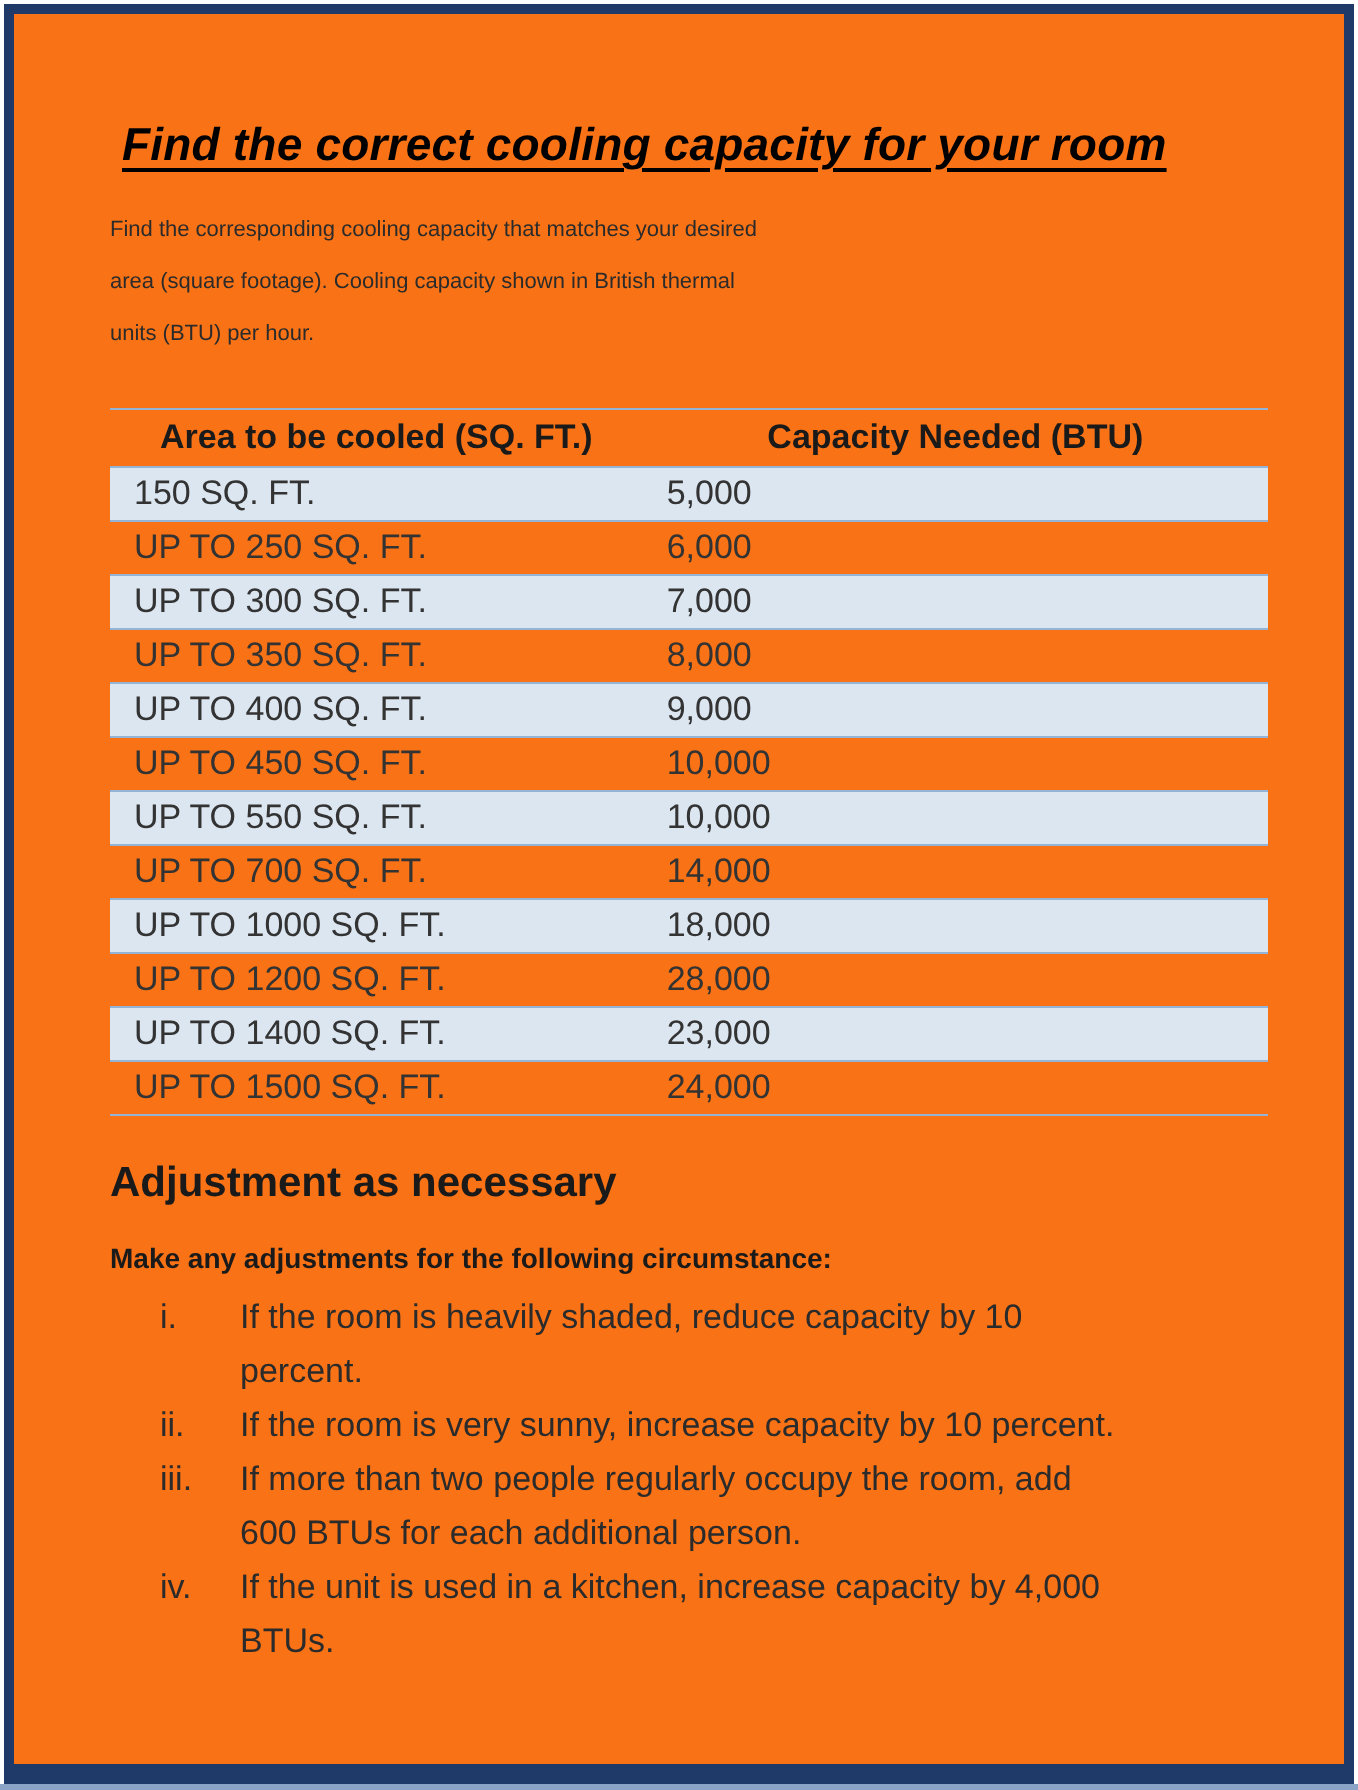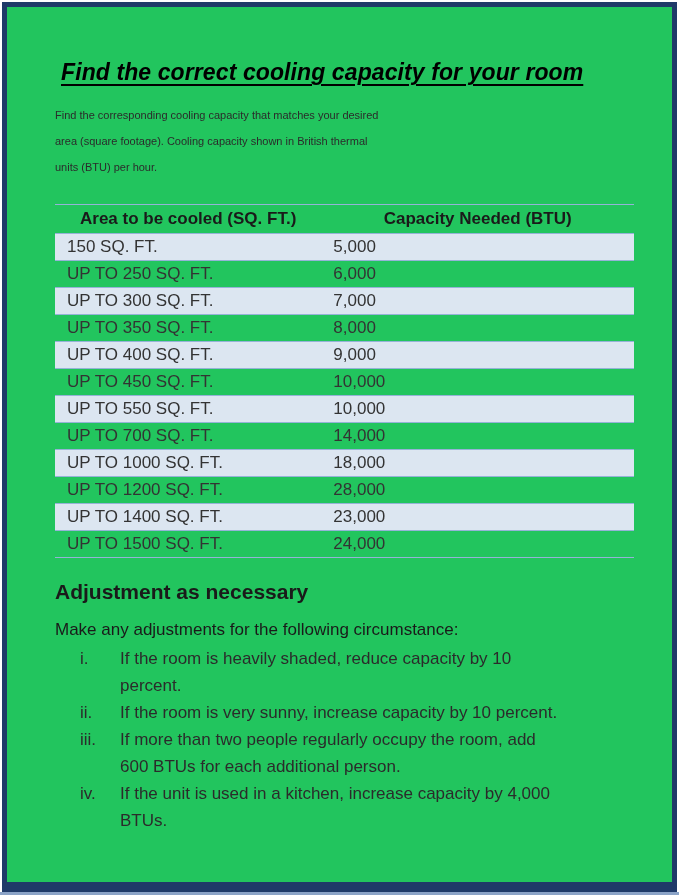--- a/index.html
+++ b/index.html
@@ -10,21 +10,21 @@
     width: 679px; height: 895px; box-sizing: border-box;
     padding: 2px 2px 0 2px;
     border-bottom: 3px solid var(--bottom_edge, #8BA3C7);
     background: #ffffff;
   }
   
   .page-border {
     width: 100%; height: 100%; box-sizing: border-box;
     border: 5px solid var(--border_navy, #1F3A68);
     border-bottom-width: 10px;
-    background: #22c55e;
+    background: #f97316;
     overflow: hidden;
   }
   .content {
     box-sizing: border-box;
     padding: 52px 38px 0 48px;
   }
 
   h1.doc-title {
     margin: 0 0 14px 6px;
     font-size: 23px;
@@ -71,22 +71,22 @@
   table.cap-table col.c2 { width: 54%; }
 
   h2.adjust-heading {
     margin: 22px 0 14px 0;
     font-size: 21px;
     font-weight: bold;
     color: #1a1a1a;
   }
   .lead {
     margin: 12px 0 4px 0;
-    font-size: 17px;
-    font-weight: normal;
+    font-size: 14px;
+    font-weight: bold;
     color: #1a1a1a;
     line-height: 23px;
   }
   ol.adjust-list {
     list-style: none;
     margin: 0; padding: 0 0 0 25px;
     font-size: 17px;
     line-height: 27px;
   }
   ol.adjust-list li { display: flex; }

